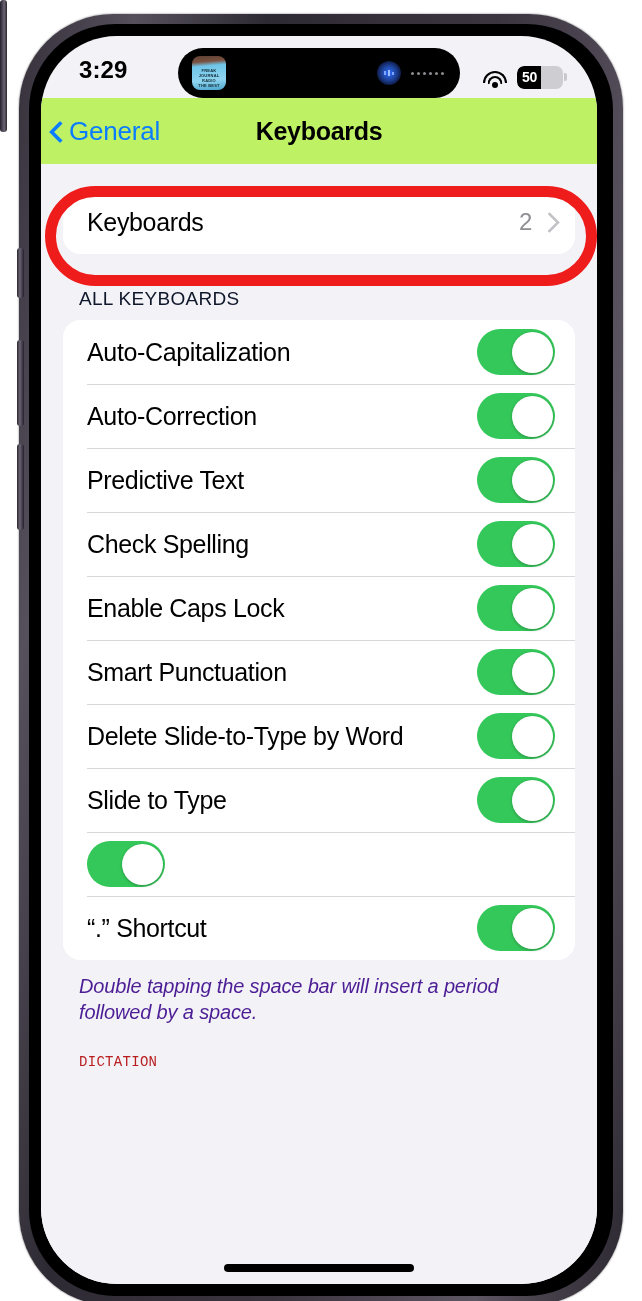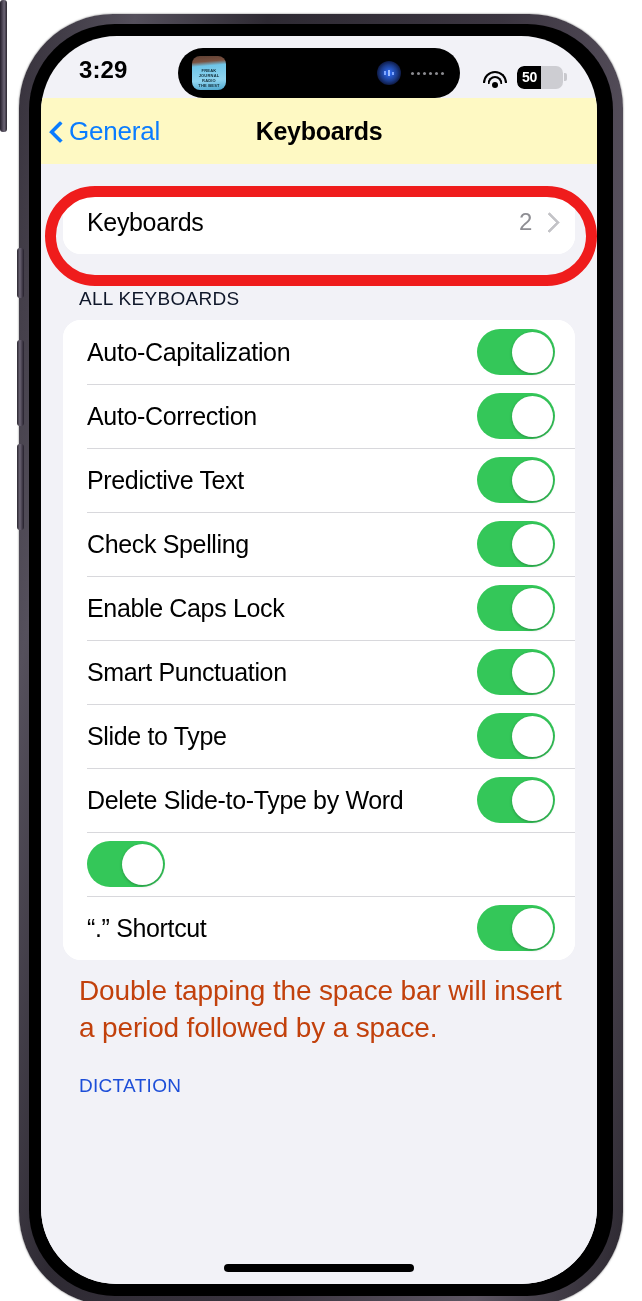--- a/index.html
+++ b/index.html
@@ -102,21 +102,21 @@
     mix-blend-mode:normal;
   }
   #battery-cap{
     position:absolute; right:-4px; top:50%; transform:translateY(-50%);
     width:3px; height:8px; border-radius:0 2px 2px 0; background:#c8c8cd;
   }
 
   
   #nav-bar{
     position:absolute; left:0; top:62px; width:100%; height:66px; z-index:20;
-    display:flex; align-items:center; background:#fef9c3;
+    display:flex; align-items:center; background:#bef264;
   }
   #back-button{
     position:absolute; left:6px; display:flex; align-items:center; gap:4px;
     color:#0a7cff; cursor:pointer;
   }
   #back-chevron{ width:18px; height:18px; position:relative; }
   #back-chevron::before{
     content:""; position:absolute; left:5px; top:2px;
     width:12px; height:12px; border-left:4.4px solid #0a7cff; border-bottom:4.4px solid #0a7cff;
     transform:rotate(45deg); border-radius:1.5px;
@@ -160,26 +160,28 @@
     background:#fff; box-shadow:0 1px 3px rgba(0,0,0,.28);
   }
   .toggle.on{ background:#34c759; }
   .toggle.on .knob{ right:2.5px; }
 
   .section-header{
     font-size:19px; color:#0f172a; letter-spacing:.3px;
     padding:34px 0 10px 38px; text-transform:uppercase;
   }
   .section-footer{
-    font-size:28px; color:#c2410c; letter-spacing:-.15px; line-height:1.32;
+    font-size:20px; color:#4c1d95; letter-spacing:-.15px; line-height:1.32;
     padding:13px 34px 0 38px;
+    font-style:italic;
   }
   .cut-header{
-    font-size:19px; color:#1d4ed8; letter-spacing:.3px;
+    font-size:14px; color:#b91c1c; letter-spacing:.3px;
     padding:28px 0 0 38px;
+    font-family:Liberation Mono, monospace;
   }
 
   
   #highlight-oval{
     position:absolute; left:4px; top:150px; width:552px; height:100px;
     border:11px solid #ef1c1c; border-radius:50px; z-index:25;
     pointer-events:none;
   }
 
   
@@ -291,27 +293,27 @@
             <span class="knob"></span>
           </span>
       </div>
       <div class="row">
         <span class="row-label">Smart Punctuation</span>
         <span class="toggle on">
             <span class="knob"></span>
           </span>
       </div>
       <div class="row">
+        <span class="row-label">Delete Slide-to-Type by Word</span>
+        <span class="toggle on">
+            <span class="knob"></span>
+          </span>
+      </div>
+      <div class="row">
         <span class="row-label">Slide to Type</span>
-        <span class="toggle on">
-            <span class="knob"></span>
-          </span>
-      </div>
-      <div class="row">
-        <span class="row-label">Delete Slide-to-Type by Word</span>
         <span class="toggle on">
             <span class="knob"></span>
           </span>
       </div>
       <div class="row">
         <span class="toggle on">
             <span class="knob"></span>
           </span>
       </div>
       <div class="row">

